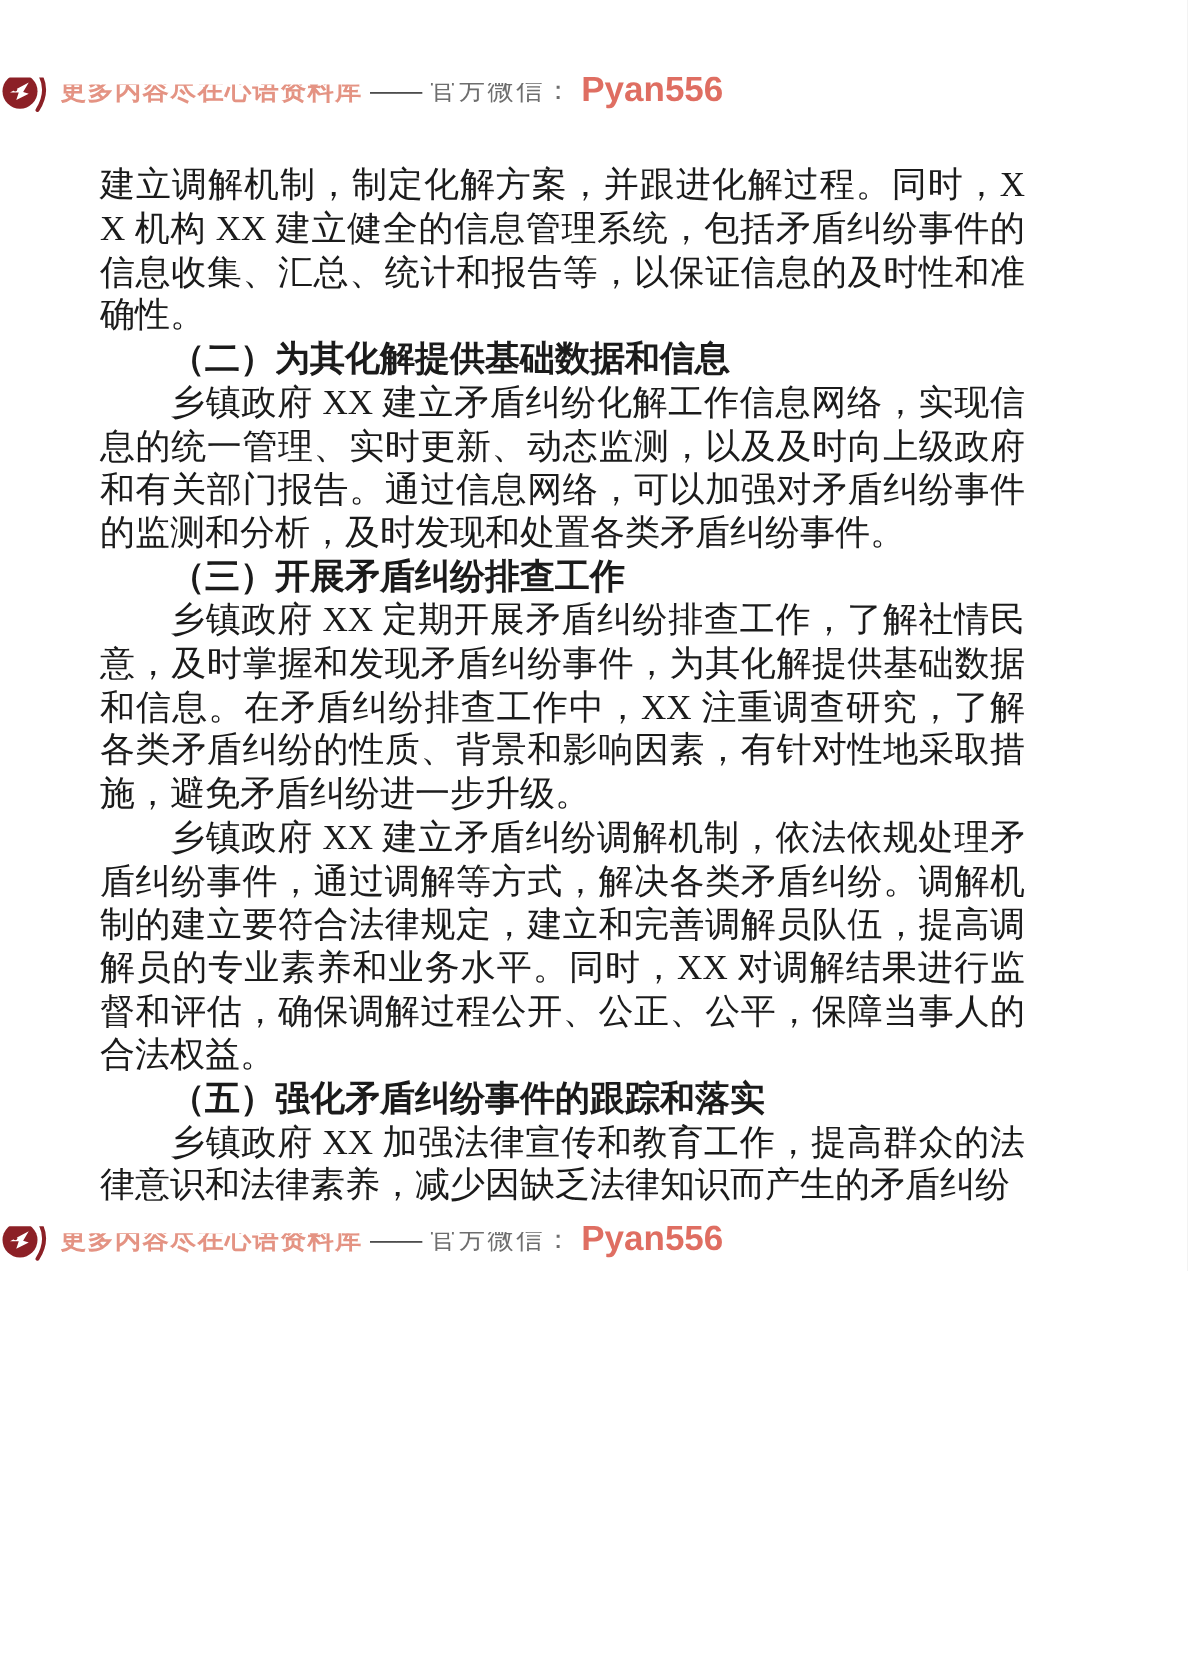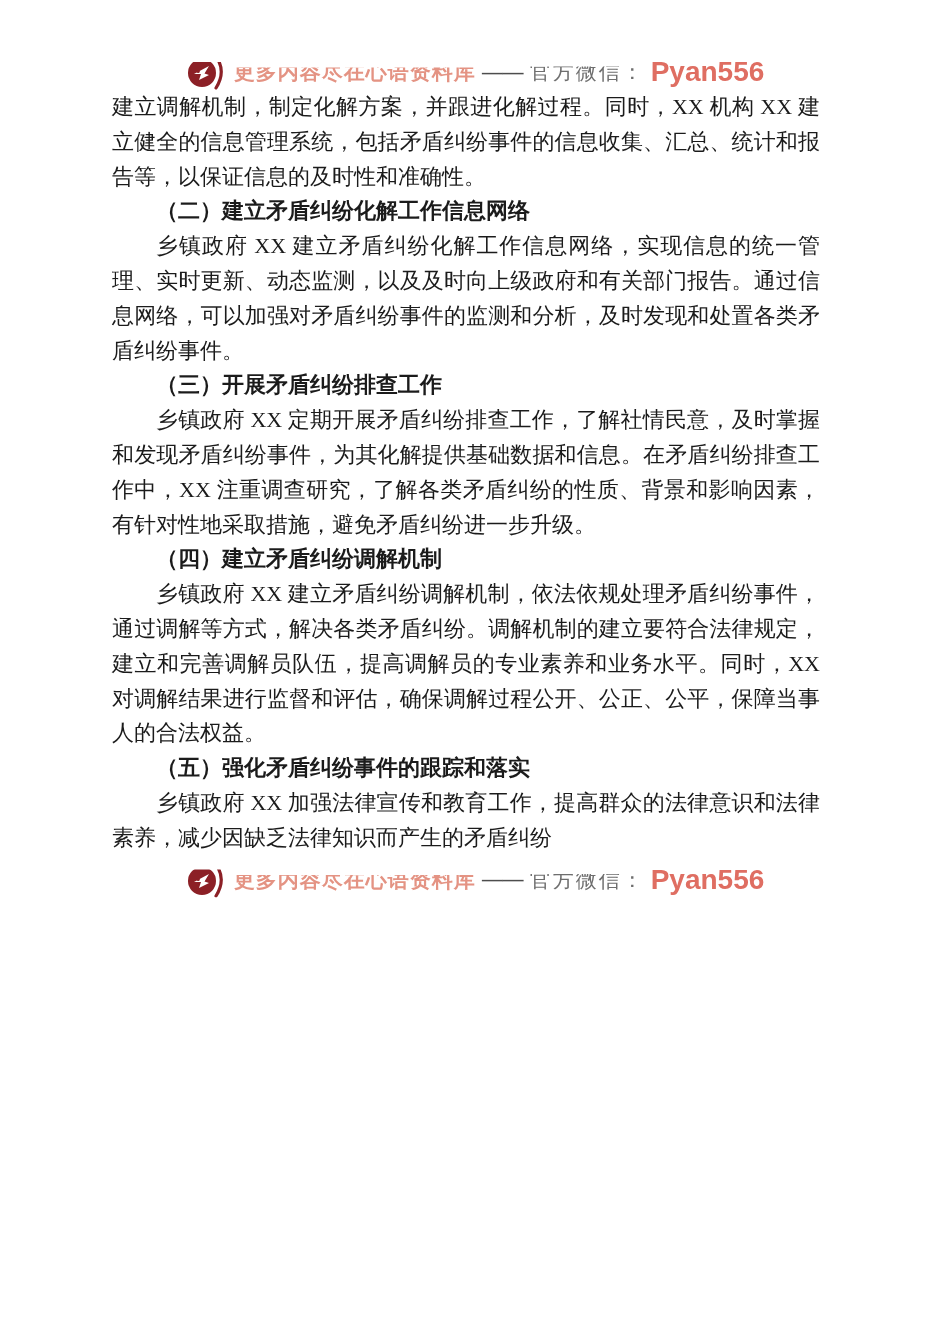--- a/index.html
+++ b/index.html
@@ -11,21 +11,21 @@
     background: #ffffff;
     overflow: hidden;
     font-family: "Liberation Serif", "DejaVu Serif", serif;
   }
 
   
   .watermark {
     height: 36px;
     margin-top: 54px;
     display: flex;
-    justify-content: center;
+    justify-content: flex-start;
     align-items: flex-end;
     overflow: hidden;
     user-select: none;
   }
   .watermark.footer { margin-top: 6px; }
   .wm-row {
     display: flex;
     align-items: center;
     gap: 6px;
     white-space: nowrap;
@@ -33,23 +33,24 @@
   .wm-logo { width: 42px; height: 36px; clip-path: inset(22% 0 0 0); }
   .wm-cn   { font-size: 21px; letter-spacing: 1px; font-weight: bold;
              clip-path: inset(34% 0 2% 0); }
   .wm-dash { font-size: 21px; font-weight: bold; clip-path: inset(10% 0 0 0); }
   .wm-label{ font-size: 21px; letter-spacing: 2px; clip-path: inset(30% 0 0 0); }
   .wm-id   { font-size: 28px; font-family: "Liberation Sans", "DejaVu Sans", sans-serif;
              font-weight: bold; clip-path: inset(16% 0 0 0); }
 
   
   .content {
-    padding: 0 130px 0 112px;
+    margin-top: 42px;
+    padding: 0 130px 0 80px;
     color: #1b1b1b;
-    font-size: 22px;
+    font-size: 28px;
     line-height: 34.8px;
     text-align: justify;
     word-break: break-all;
   }
   .content p { margin: 0; }
   .para       { text-indent: 2em; }
   .para.first { text-indent: 0; }
   .heading    { text-indent: 2em; font-weight: bold; }
 </style>
 </head>
@@ -67,25 +68,24 @@
       </svg>
       <span class="wm-cn" style="color:#e49383">更多内容尽在心语资料库</span>
         <span class="wm-dash" style="color:#4d4d4d">——</span>
         <span class="wm-label" style="color:#6e6e6e">官方微信：</span>
       <span class="wm-id" style="color:#df6e62">Pyan556</span>
     </div>
   </div>
 
   <div class="content">
     <p class="para first">建立调解机制，制定化解方案，并跟进化解过程。同时，XX 机构 XX 建立健全的信息管理系统，包括矛盾纠纷事件的信息收集、汇总、统计和报告等，以保证信息的及时性和准确性。</p>
-    <p class="heading">（二）建立矛盾纠纷化解工作信息网络</p>
+    <p class="heading">（二）为其化解提供基础数据和信息</p>
     <p class="para">乡镇政府 XX 建立矛盾纠纷化解工作信息网络，实现信息的统一管理、实时更新、动态监测，以及及时向上级政府和有关部门报告。通过信息网络，可以加强对矛盾纠纷事件的监测和分析，及时发现和处置各类矛盾纠纷事件。</p>
     <p class="heading">（三）开展矛盾纠纷排查工作</p>
     <p class="para">乡镇政府 XX 定期开展矛盾纠纷排查工作，了解社情民意，及时掌握和发现矛盾纠纷事件，为其化解提供基础数据和信息。在矛盾纠纷排查工作中，XX 注重调查研究，了解各类矛盾纠纷的性质、背景和影响因素，有针对性地采取措施，避免矛盾纠纷进一步升级。</p>
-    <p class="heading">（四）建立矛盾纠纷调解机制</p>
     <p class="para">乡镇政府 XX 建立矛盾纠纷调解机制，依法依规处理矛盾纠纷事件，通过调解等方式，解决各类矛盾纠纷。调解机制的建立要符合法律规定，建立和完善调解员队伍，提高调解员的专业素养和业务水平。同时，XX 对调解结果进行监督和评估，确保调解过程公开、公正、公平，保障当事人的合法权益。</p>
     <p class="heading">（五）强化矛盾纠纷事件的跟踪和落实</p>
     <p class="para">乡镇政府 XX 加强法律宣传和教育工作，提高群众的法律意识和法律素养，减少因缺乏法律知识而产生的矛盾纠纷</p>
   </div>
 
   <div class="watermark footer">
     <div class="wm-row">
       <svg class="wm-logo" viewBox="0 0 42 36" xmlns="http://www.w3.org/2000/svg">
         <circle cx="16" cy="19" r="14" fill="#8c2026"></circle>
         <path d="M8 20 L23 12 L18.5 19.5 L23 21 L13 26 L15 20 Z" fill="#ffffff"></path>

